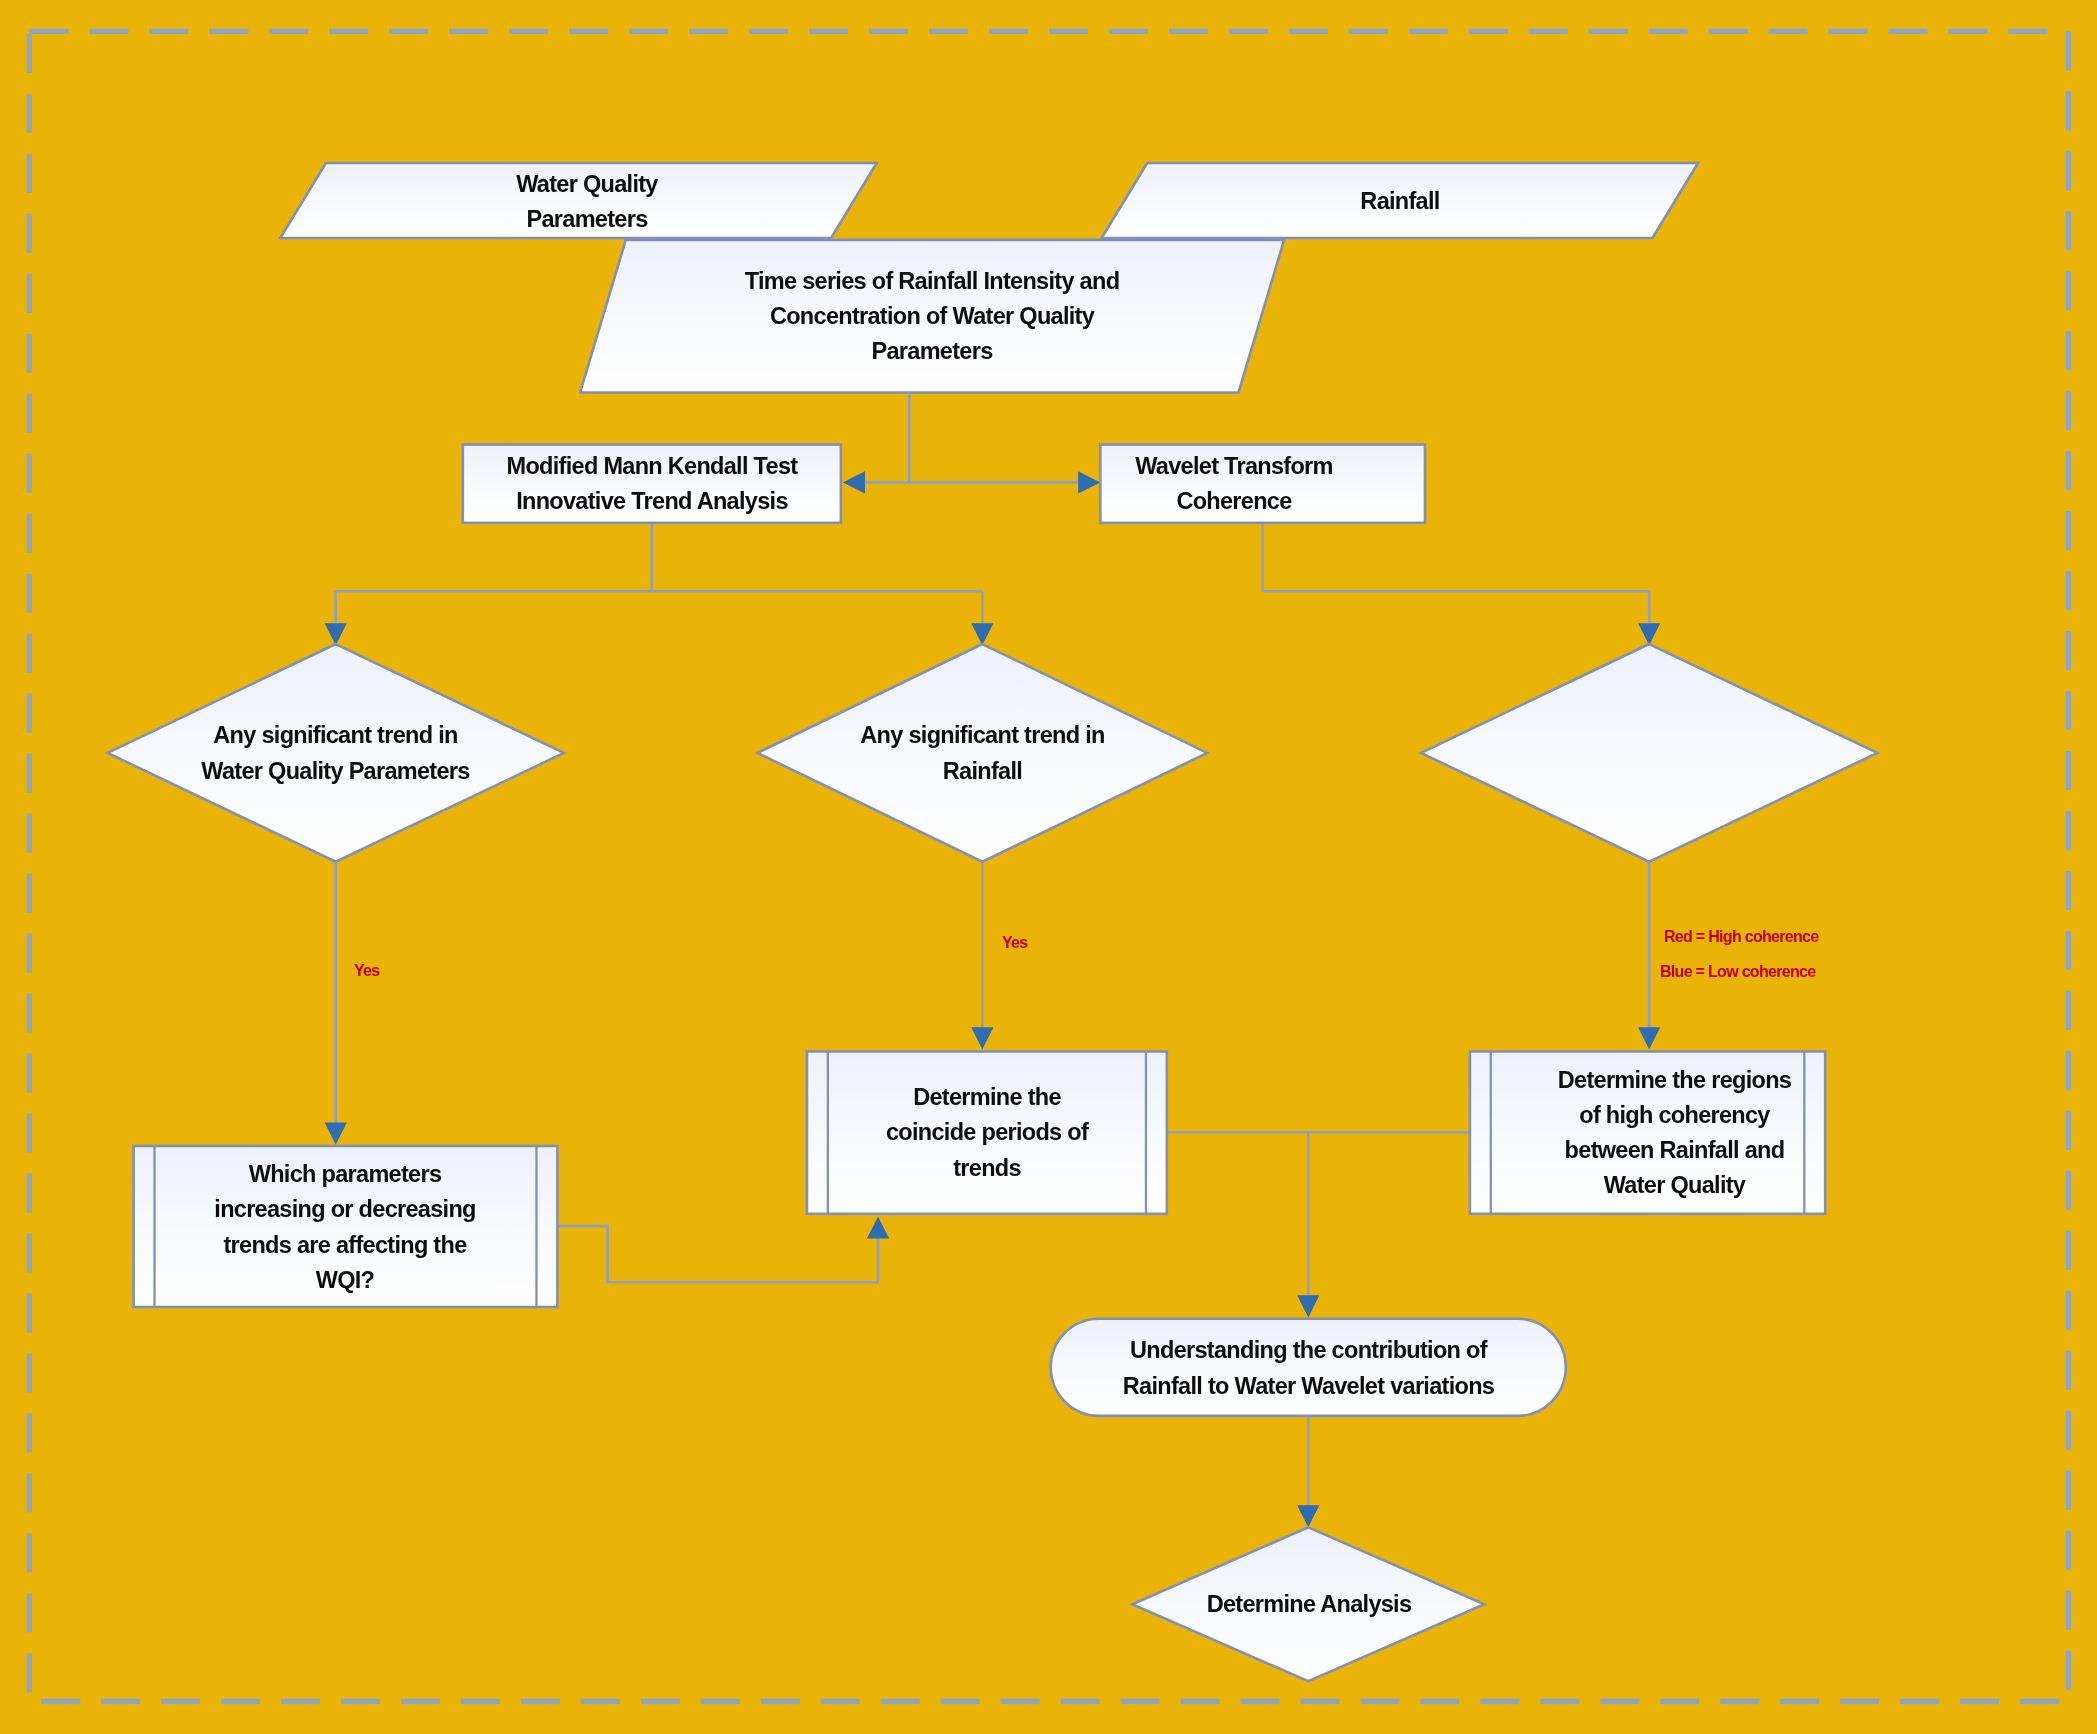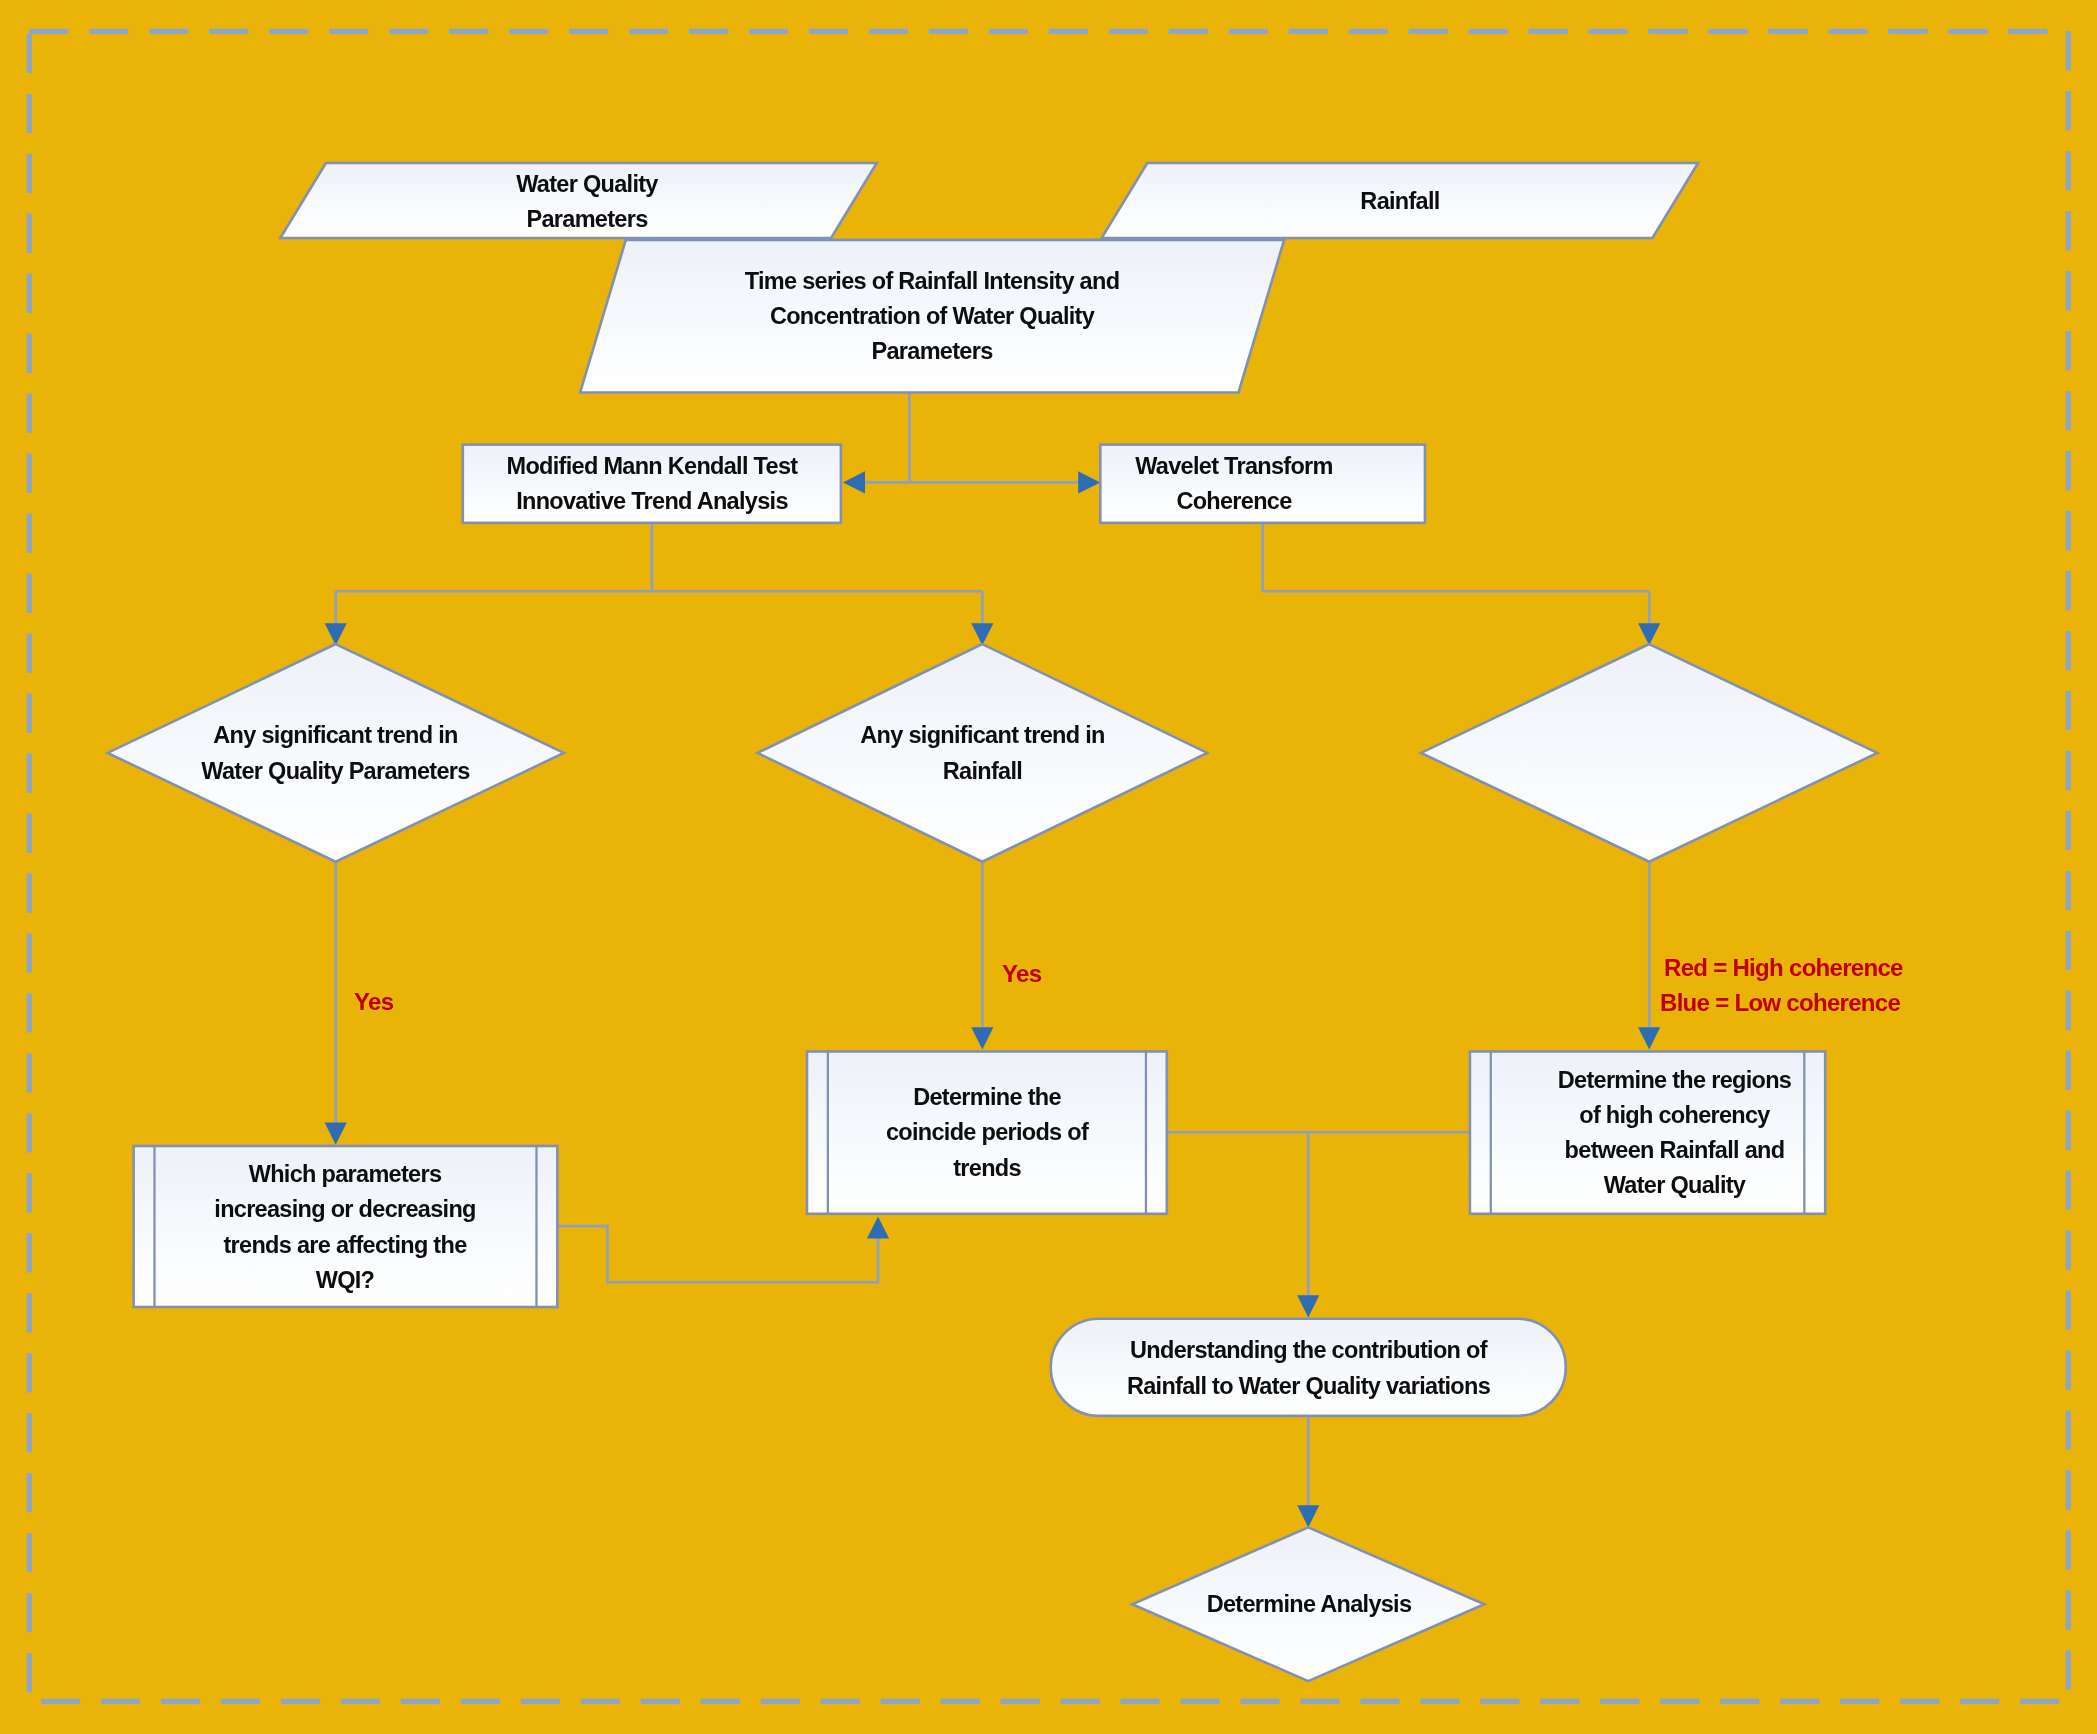--- a/index.html
+++ b/index.html
@@ -20,22 +20,21 @@
     line-height:1.5;
     letter-spacing:-0.7px;
     color:#0d0d0d;
     white-space:pre-line;
     pointer-events:none;
   }
   .red{
     color:#c00000;
     justify-content:flex-start;
     text-align:center;
-    font-size:24px;
-    margin-top:31px;
+    font-size:16px;
   }
 </style>
 </head>
 <body>
 
 <div id="canvas">
 
   <svg id="shapes" width="2097" height="1734" viewBox="0 0 3217 2660">
     <defs>
       <linearGradient id="shapeFill" x1="0" y1="0" x2="0" y2="1">
@@ -160,18 +159,18 @@
 increasing or decreasing
 trends are affecting the
 WQI?</div>
 
   <div class="lbl" style="left:1492px;top:1058px;width:311px;height:150px;margin-left:27px;">Determine the regions
 of high coherency
 between Rainfall and
 Water Quality</div>
 
   <div class="lbl" style="left:1064px;top:1324px;width:489px;height:89px;">Understanding the contribution of
-Rainfall to Water Quality variations</div>
+Rainfall to Water Wavelet variations</div>
 
   <div class="lbl" style="left:1146px;top:1547px;width:326px;height:116px;">Determine Analysis</div>
 
 </div>
 
 
 </body></html>

